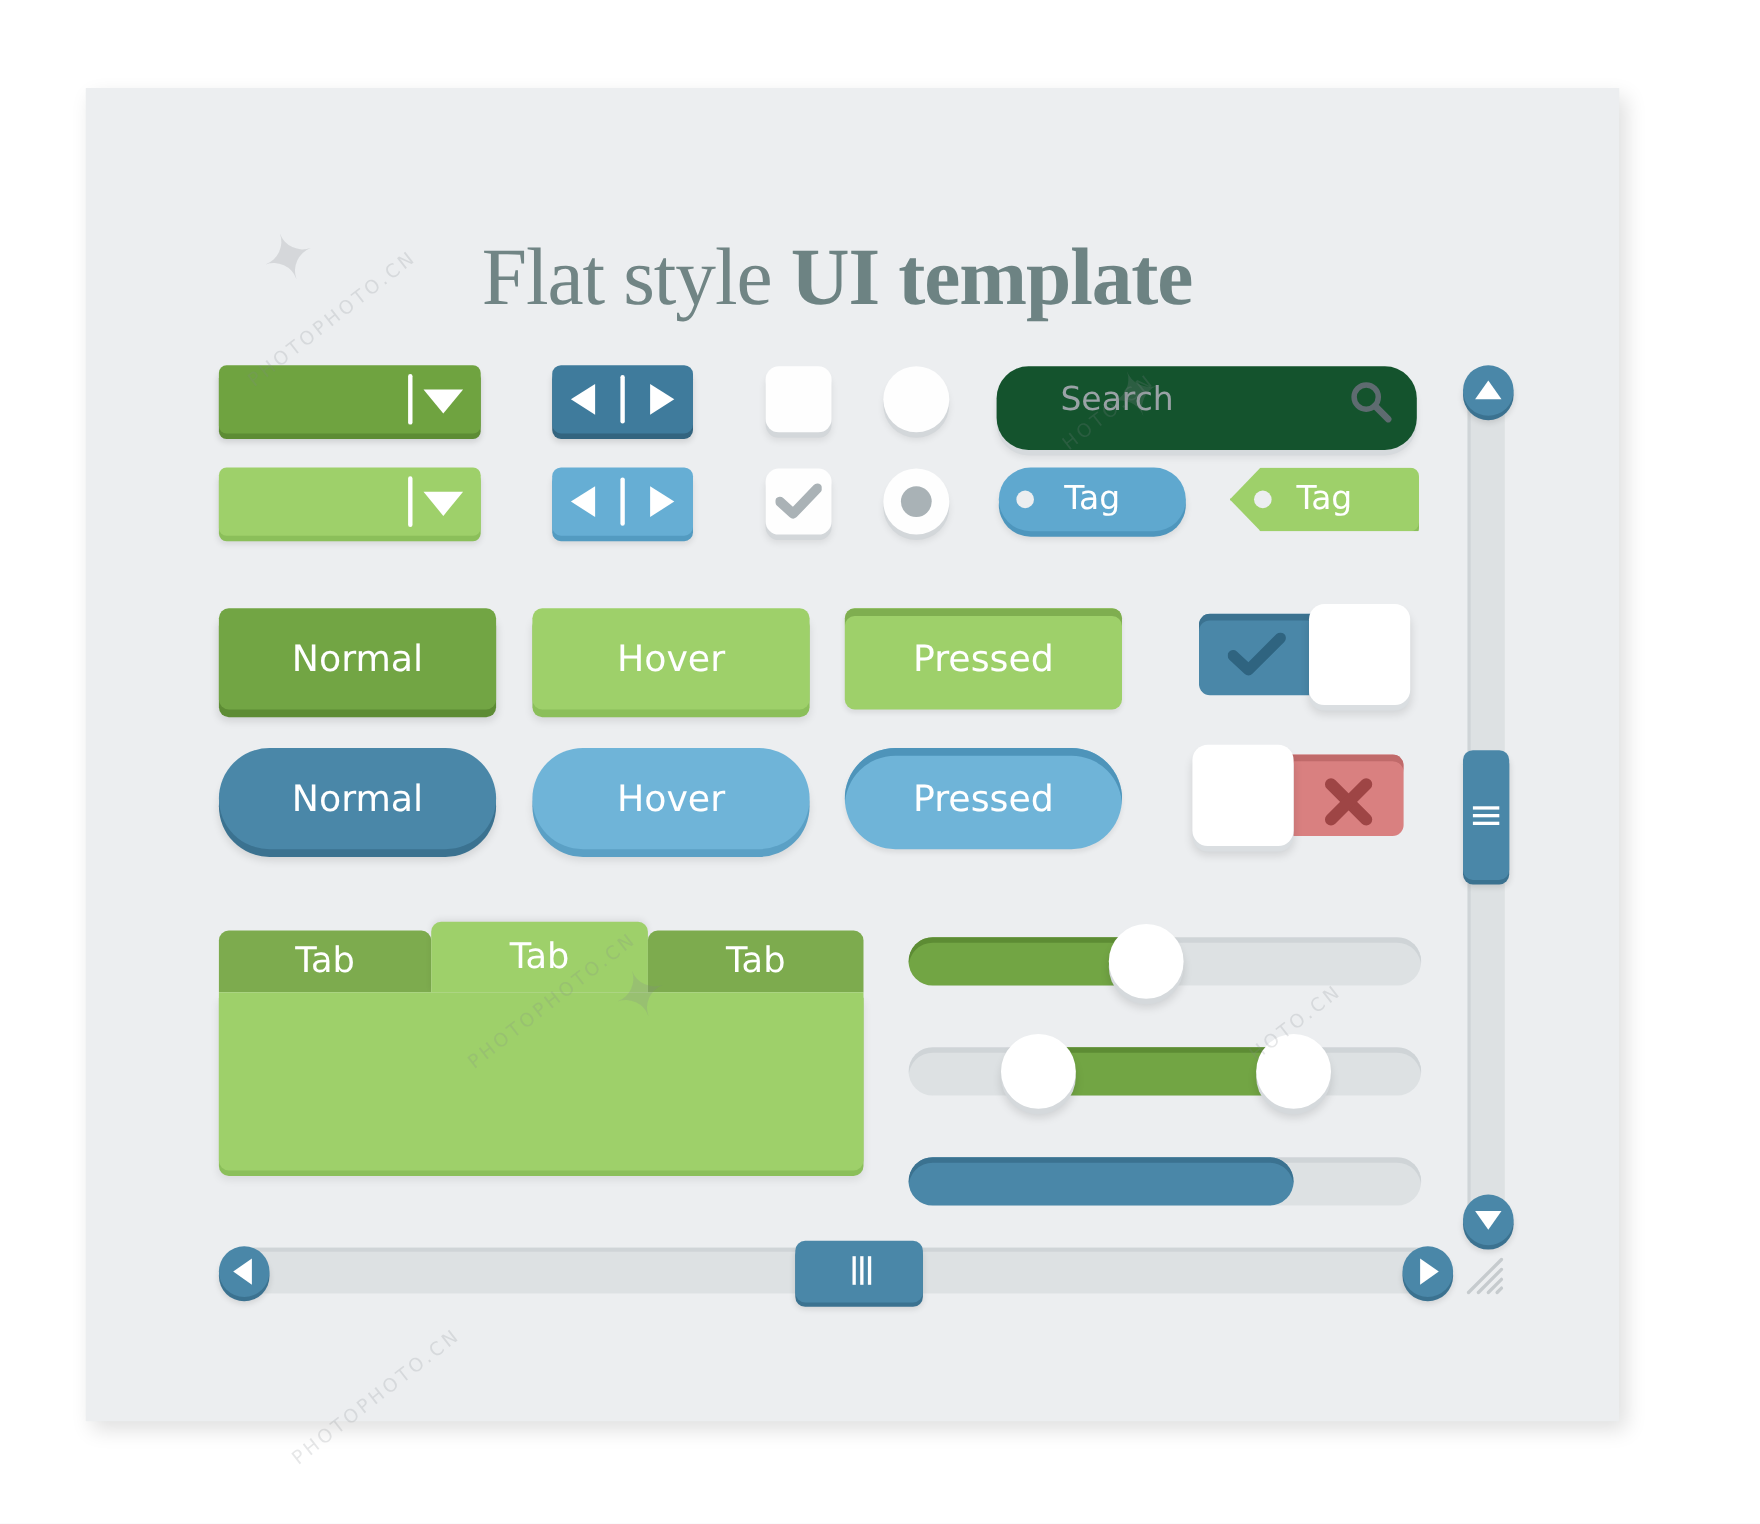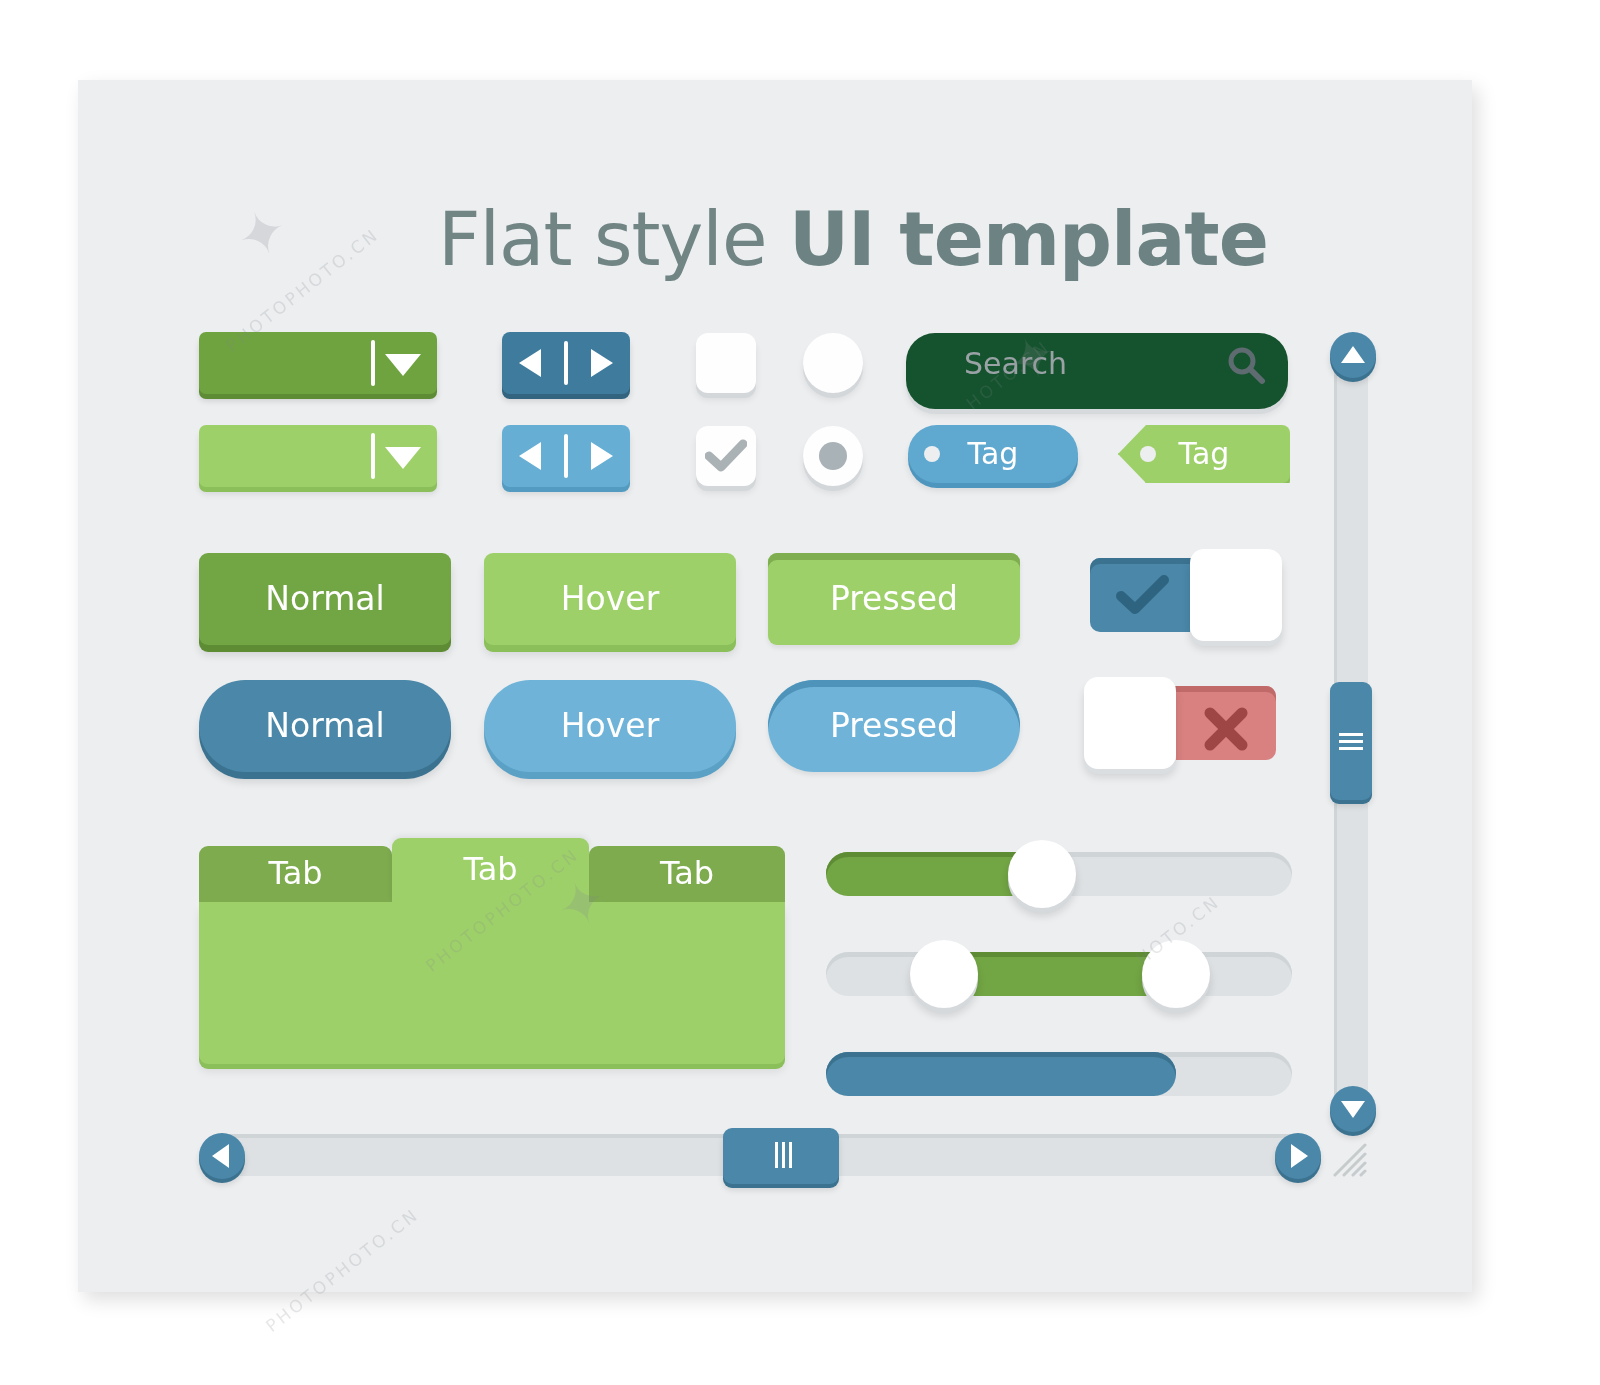--- a/index.html
+++ b/index.html
@@ -23,25 +23,26 @@
     width: 1394px;
     height: 1212px;
     background: #eceef0;
     box-shadow: 6px 8px 18px rgba(0,0,0,0.13);
   }
 
   
   #title {
     position: absolute;
     left: 360px;
-    top: 116px;
+    top: 130px;
     font-size: 74px;
     color: #718585;
     letter-spacing: -1px;
     white-space: nowrap;
+    font-family: Liberation Serif, serif;
   }
   #title .bold { font-weight: bold; color: #6d8383; }
 
   
   .abs { position: absolute; }
 
   
   .dropdown {
     width: 238px; height: 62px;
     border-radius: 7px;

